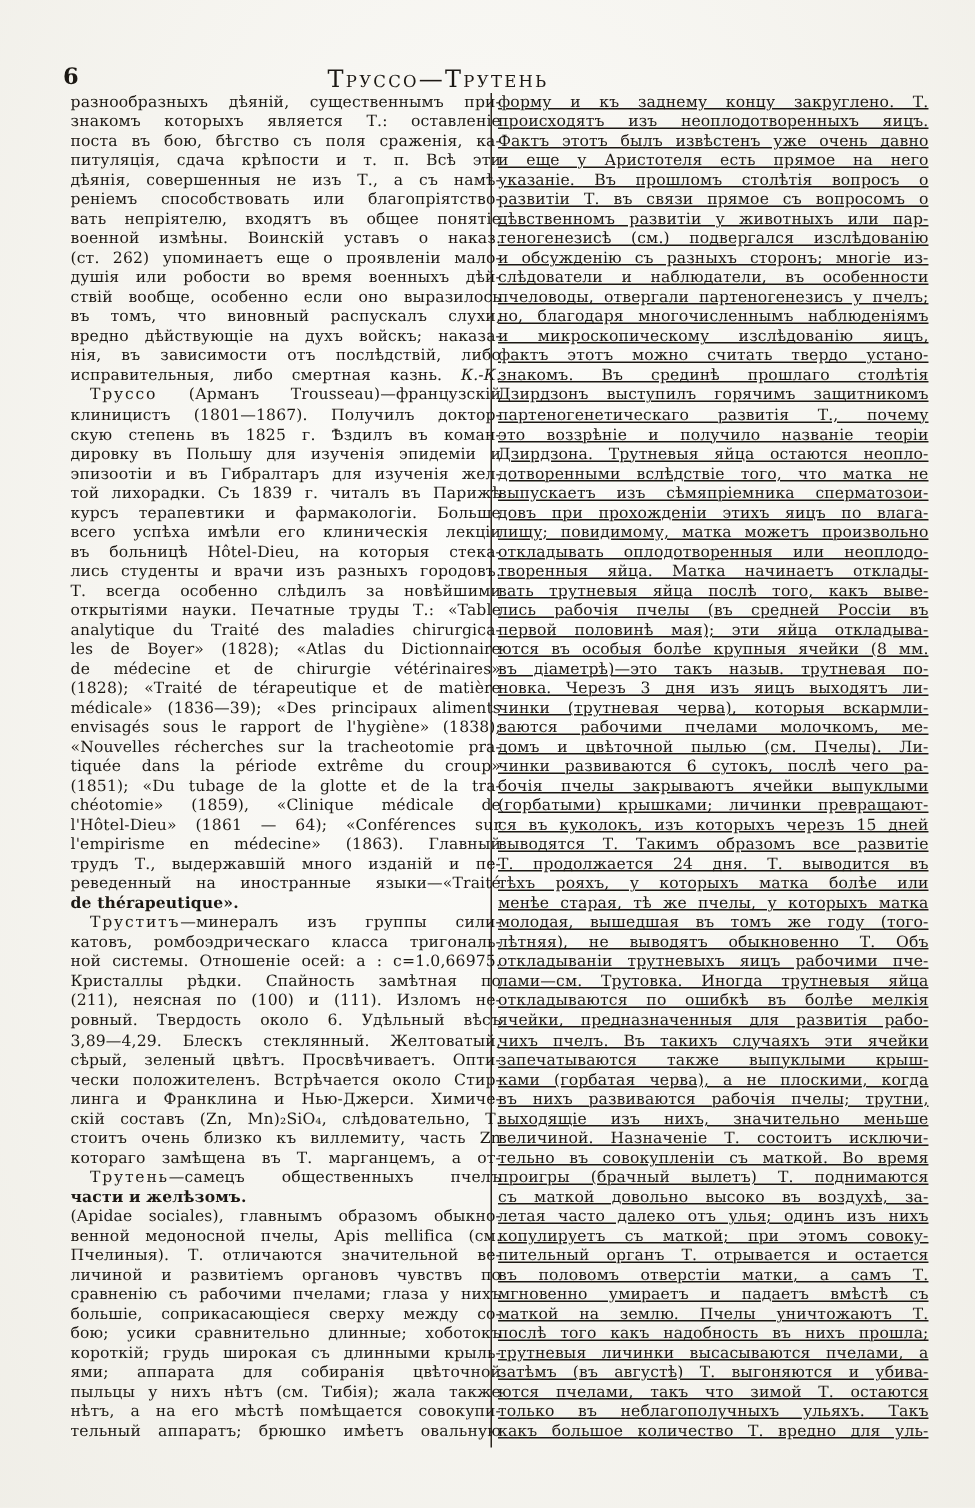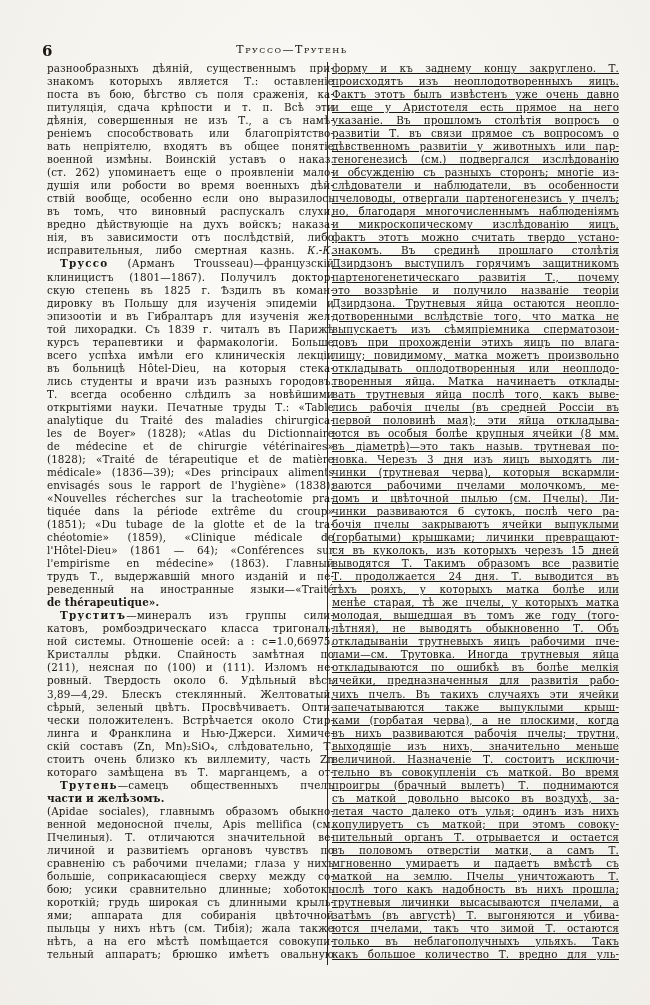--- a/index.html
+++ b/index.html
@@ -24,21 +24,21 @@
     position:absolute;top:42px;left:38px;right:34px;height:18px;
   }
   .pagenum{
     position:absolute;left:4px;top:0;
     font-size:15px;font-weight:bold;
   }
   .title{
     position:absolute;left:40px;right:110px;top:1px;
     text-align:center;
     font-variant:small-caps;
-    font-size:11px;
+    font-size:16px;
     letter-spacing:1.5px;
     white-space:nowrap;
   }
   .divider{
     position:absolute;
     left:327px;top:62px;
     width:1px;height:903px;
     background:#2a241c;
   }
   .col{
@@ -53,21 +53,21 @@
     font-size:10.4px;
     text-align:justify;
     text-align-last:justify;
     white-space:normal;
     overflow:visible;
     letter-spacing:0.1px;
   }
   .line.last-left{text-align-last:left;font-weight:bold;}
   .line.indent{text-indent:13px;}
   .lead{
-    font-weight:bold;
+    font-weight:normal;
     letter-spacing:1.2px;
   }
   .sig{
     font-style:italic;
   }
 </style>
 </head>
 <body>
 
 <div class="page">

